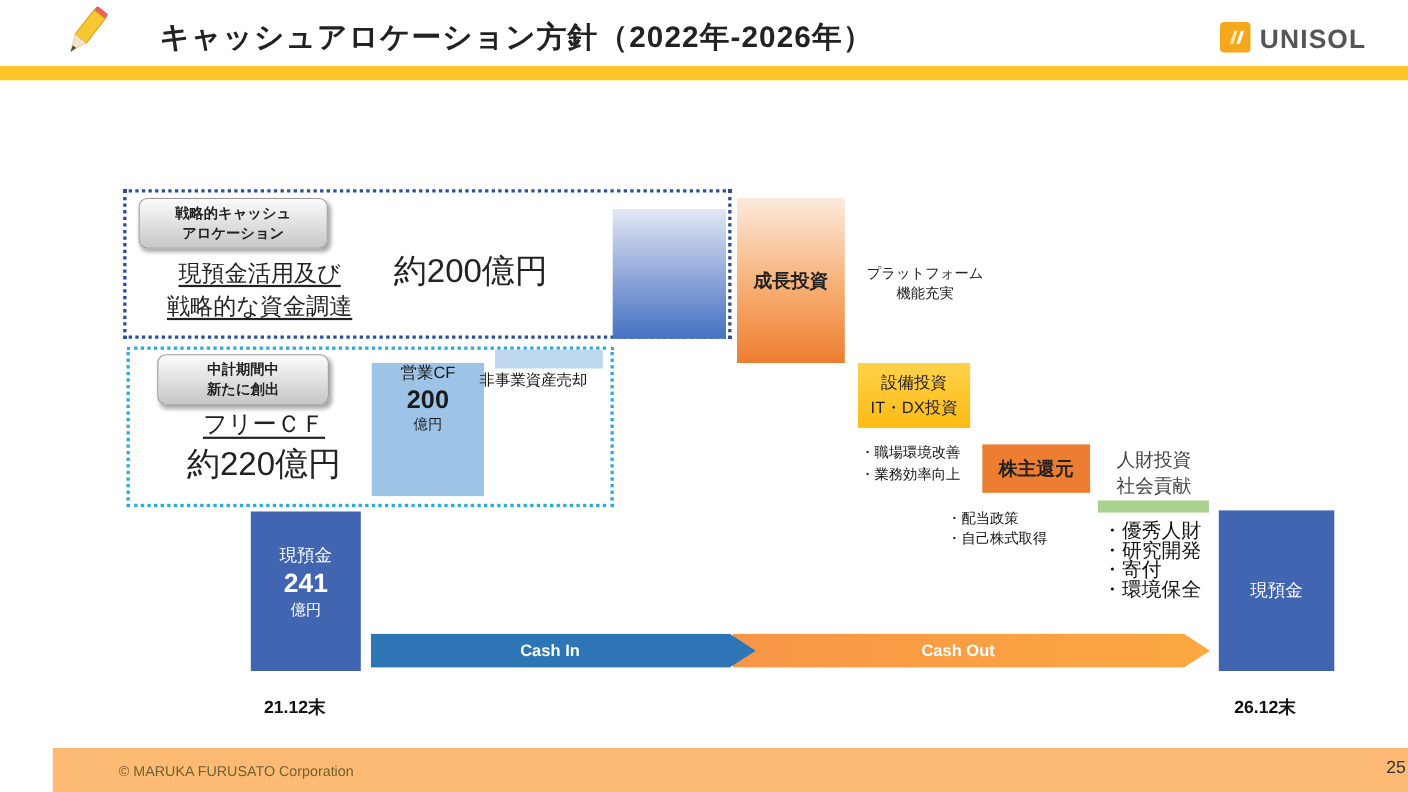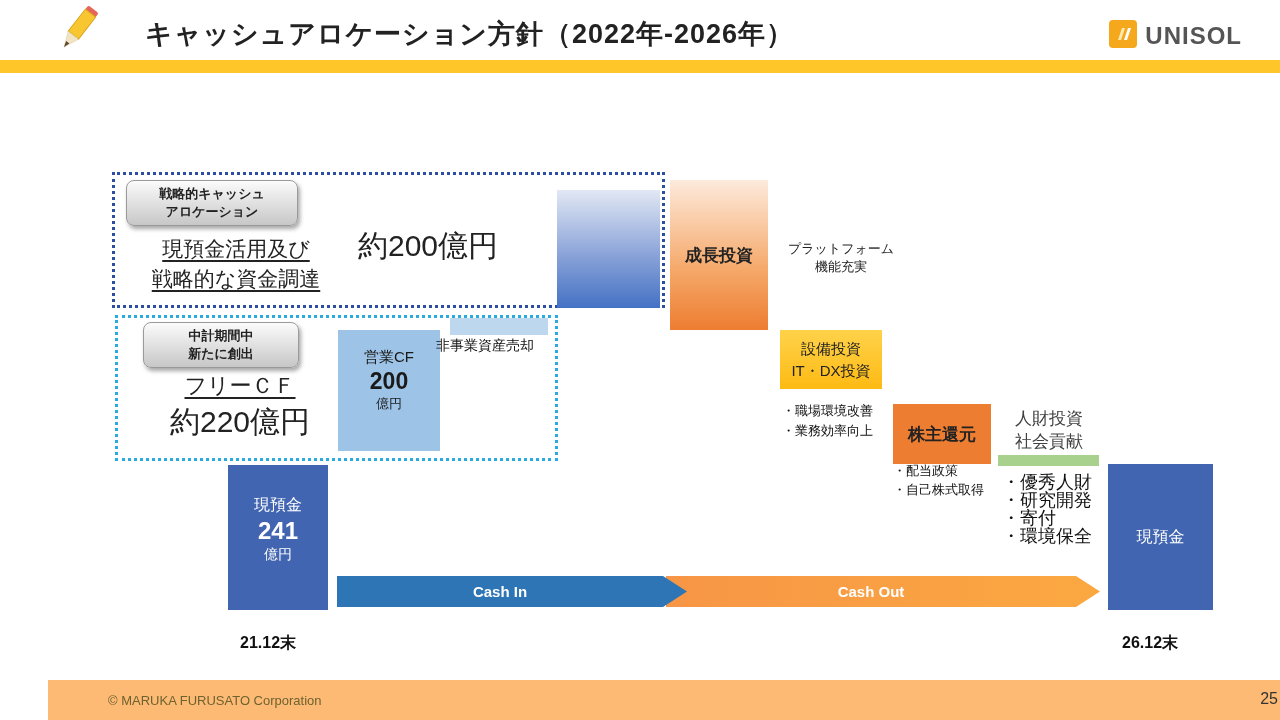--- a/index.html
+++ b/index.html
@@ -34,41 +34,41 @@
   .strategic-amount { position:absolute; left:358px; top:226px; font-size:30px; color:#222; white-space:nowrap; }
 
   .freecf-label  { position:absolute; left:140px; top:371px; width:200px; text-align:center; font-size:22px; color:#222;
                    text-decoration:underline; text-underline-offset:4px; }
   .freecf-amount { position:absolute; left:132px; top:402px; width:216px; text-align:center; font-size:30px; color:#222; }
 
   
   .grad-blue-bar { position:absolute; left:557px; top:190px; width:103px; height:118px;
                    background:linear-gradient(180deg,#e2e8f4 0%, #8aa3d8 55%, #4472C4 100%); }
   .opcf-bar { position:absolute; left:338px; top:330px; width:102px; height:121px; background:#9DC3E6; color:#1a1a1a;
-              text-align:center; padding-top:18px; }
+              text-align:center; }
   .opcf-bar .l1 { font-size:15px; }
   .opcf-bar .l2 { font-size:23px; font-weight:bold; line-height:28px; }
   .opcf-bar .l3 { font-size:13px; }
   .asset-bar   { position:absolute; left:450px; top:318px; width:98px; height:17px; background:#BDD7EE; }
   .asset-label { position:absolute; left:436px; top:337px; font-size:14px; color:#111; white-space:nowrap; }
 
   .growth-bar { position:absolute; left:670px; top:180px; width:98px; height:150px;
                 background:linear-gradient(180deg,#fdeadc 0%, #f5a869 60%, #ED7D31 100%);
                 display:flex; align-items:center; justify-content:center; font-size:17px; font-weight:bold; color:#222; }
   .growth-note { position:absolute; left:772px; top:240px; width:138px; text-align:center; font-size:13px; line-height:18px; color:#222; }
 
   .capex-box { position:absolute; left:780px; top:330px; width:102px; height:59px;
                background:linear-gradient(180deg,#FFD24A,#FDBA13);
                display:flex; flex-direction:column; align-items:center; justify-content:center;
                font-size:15px; color:#222; line-height:22px; }
   .capex-bullets { position:absolute; left:782px; top:401px; font-size:13px; line-height:20px; color:#111; }
 
-  .sh-box { position:absolute; left:893px; top:404px; width:98px; height:60px; background:#ED7D31;
+  .sh-box { position:absolute; left:893px; top:404px; width:98px; height:44px; background:#ED7D31;
             display:flex; align-items:center; justify-content:center; font-size:17px; font-weight:bold; color:#222; }
-  .sh-bullets { position:absolute; left:893px; top:461px; font-size:13px; line-height:19px; color:#111; }
+  .sh-bullets { position:absolute; left:861px; top:461px; font-size:13px; line-height:19px; color:#111; }
 
   .human-label { position:absolute; left:996px; top:407px; width:106px; text-align:center; font-size:17px; line-height:23px; color:#404040; }
   .human-bar   { position:absolute; left:998px; top:455px; width:101px; height:11px; background:#A9D18E; }
   .human-bullets { position:absolute; left:1002px; top:473px; font-size:18px; line-height:18px; color:#111; }
 
   .start-bar { position:absolute; left:228px; top:465px; width:100px; height:145px; background:#4165B0; color:#fff;
                text-align:center; padding-top:30px; }
   .start-bar .l1 { font-size:16px; }
   .start-bar .l2 { font-size:24px; font-weight:bold; line-height:30px; }
   .start-bar .l3 { font-size:14px; }

